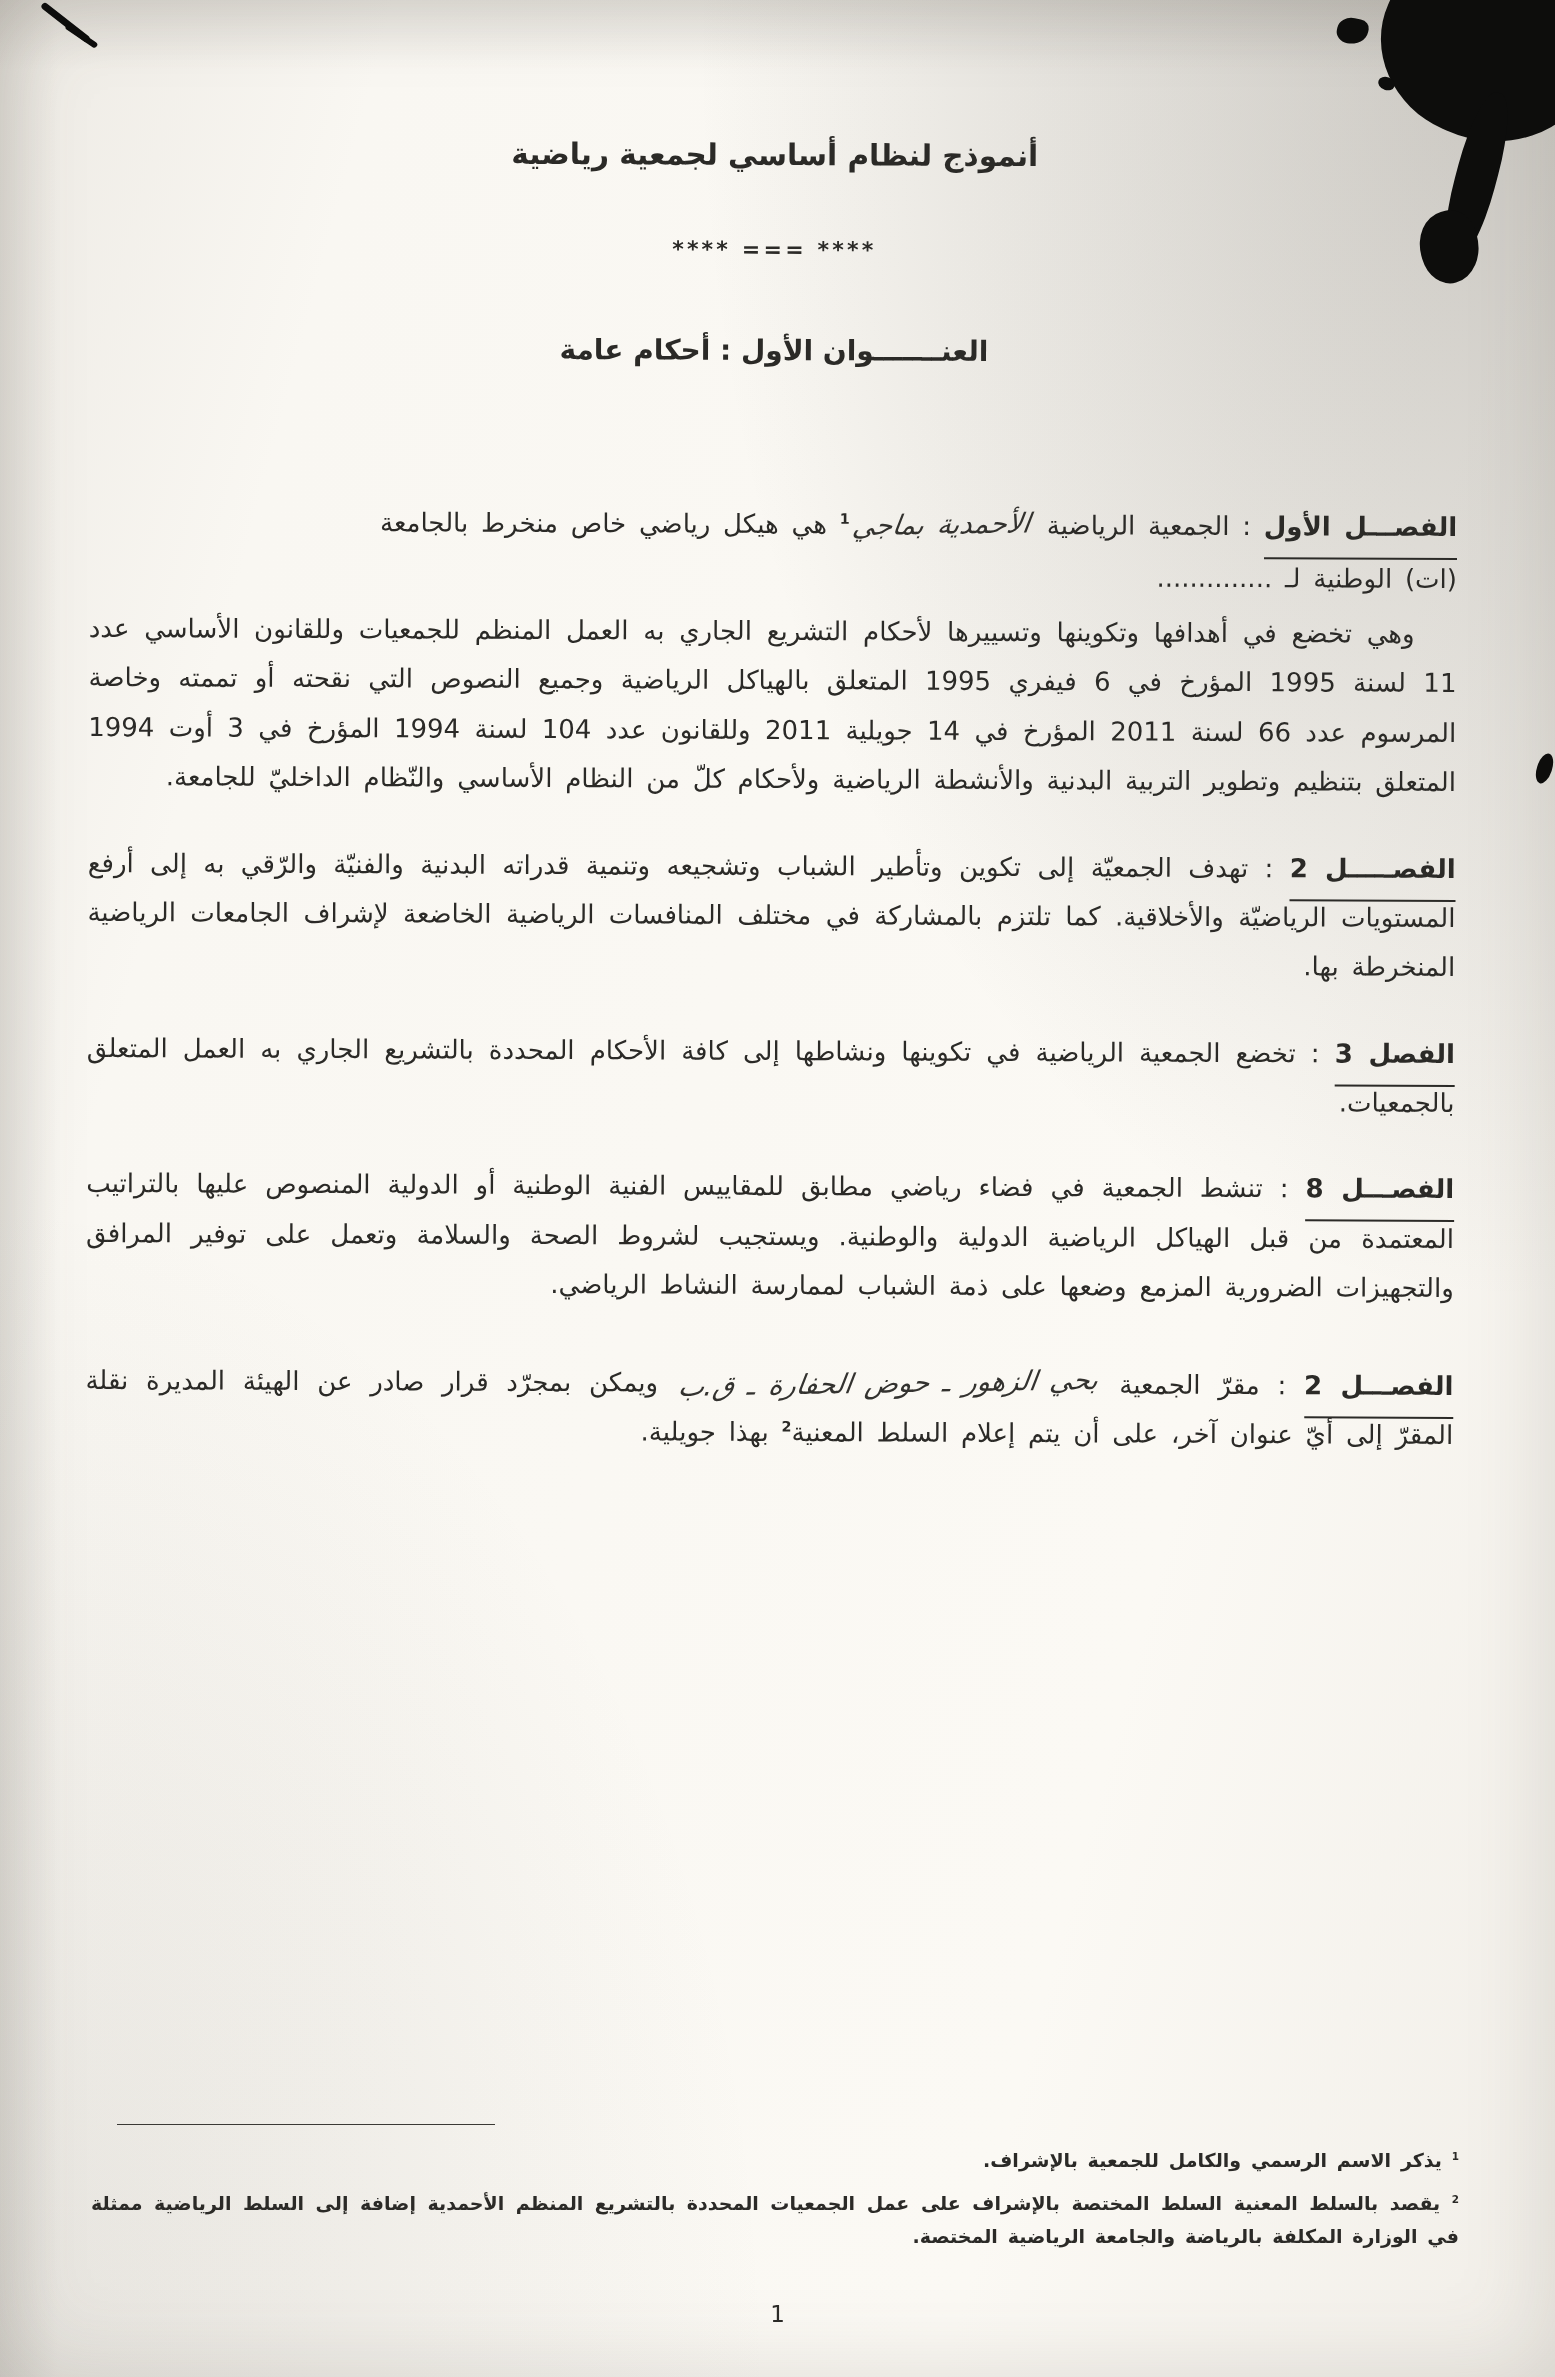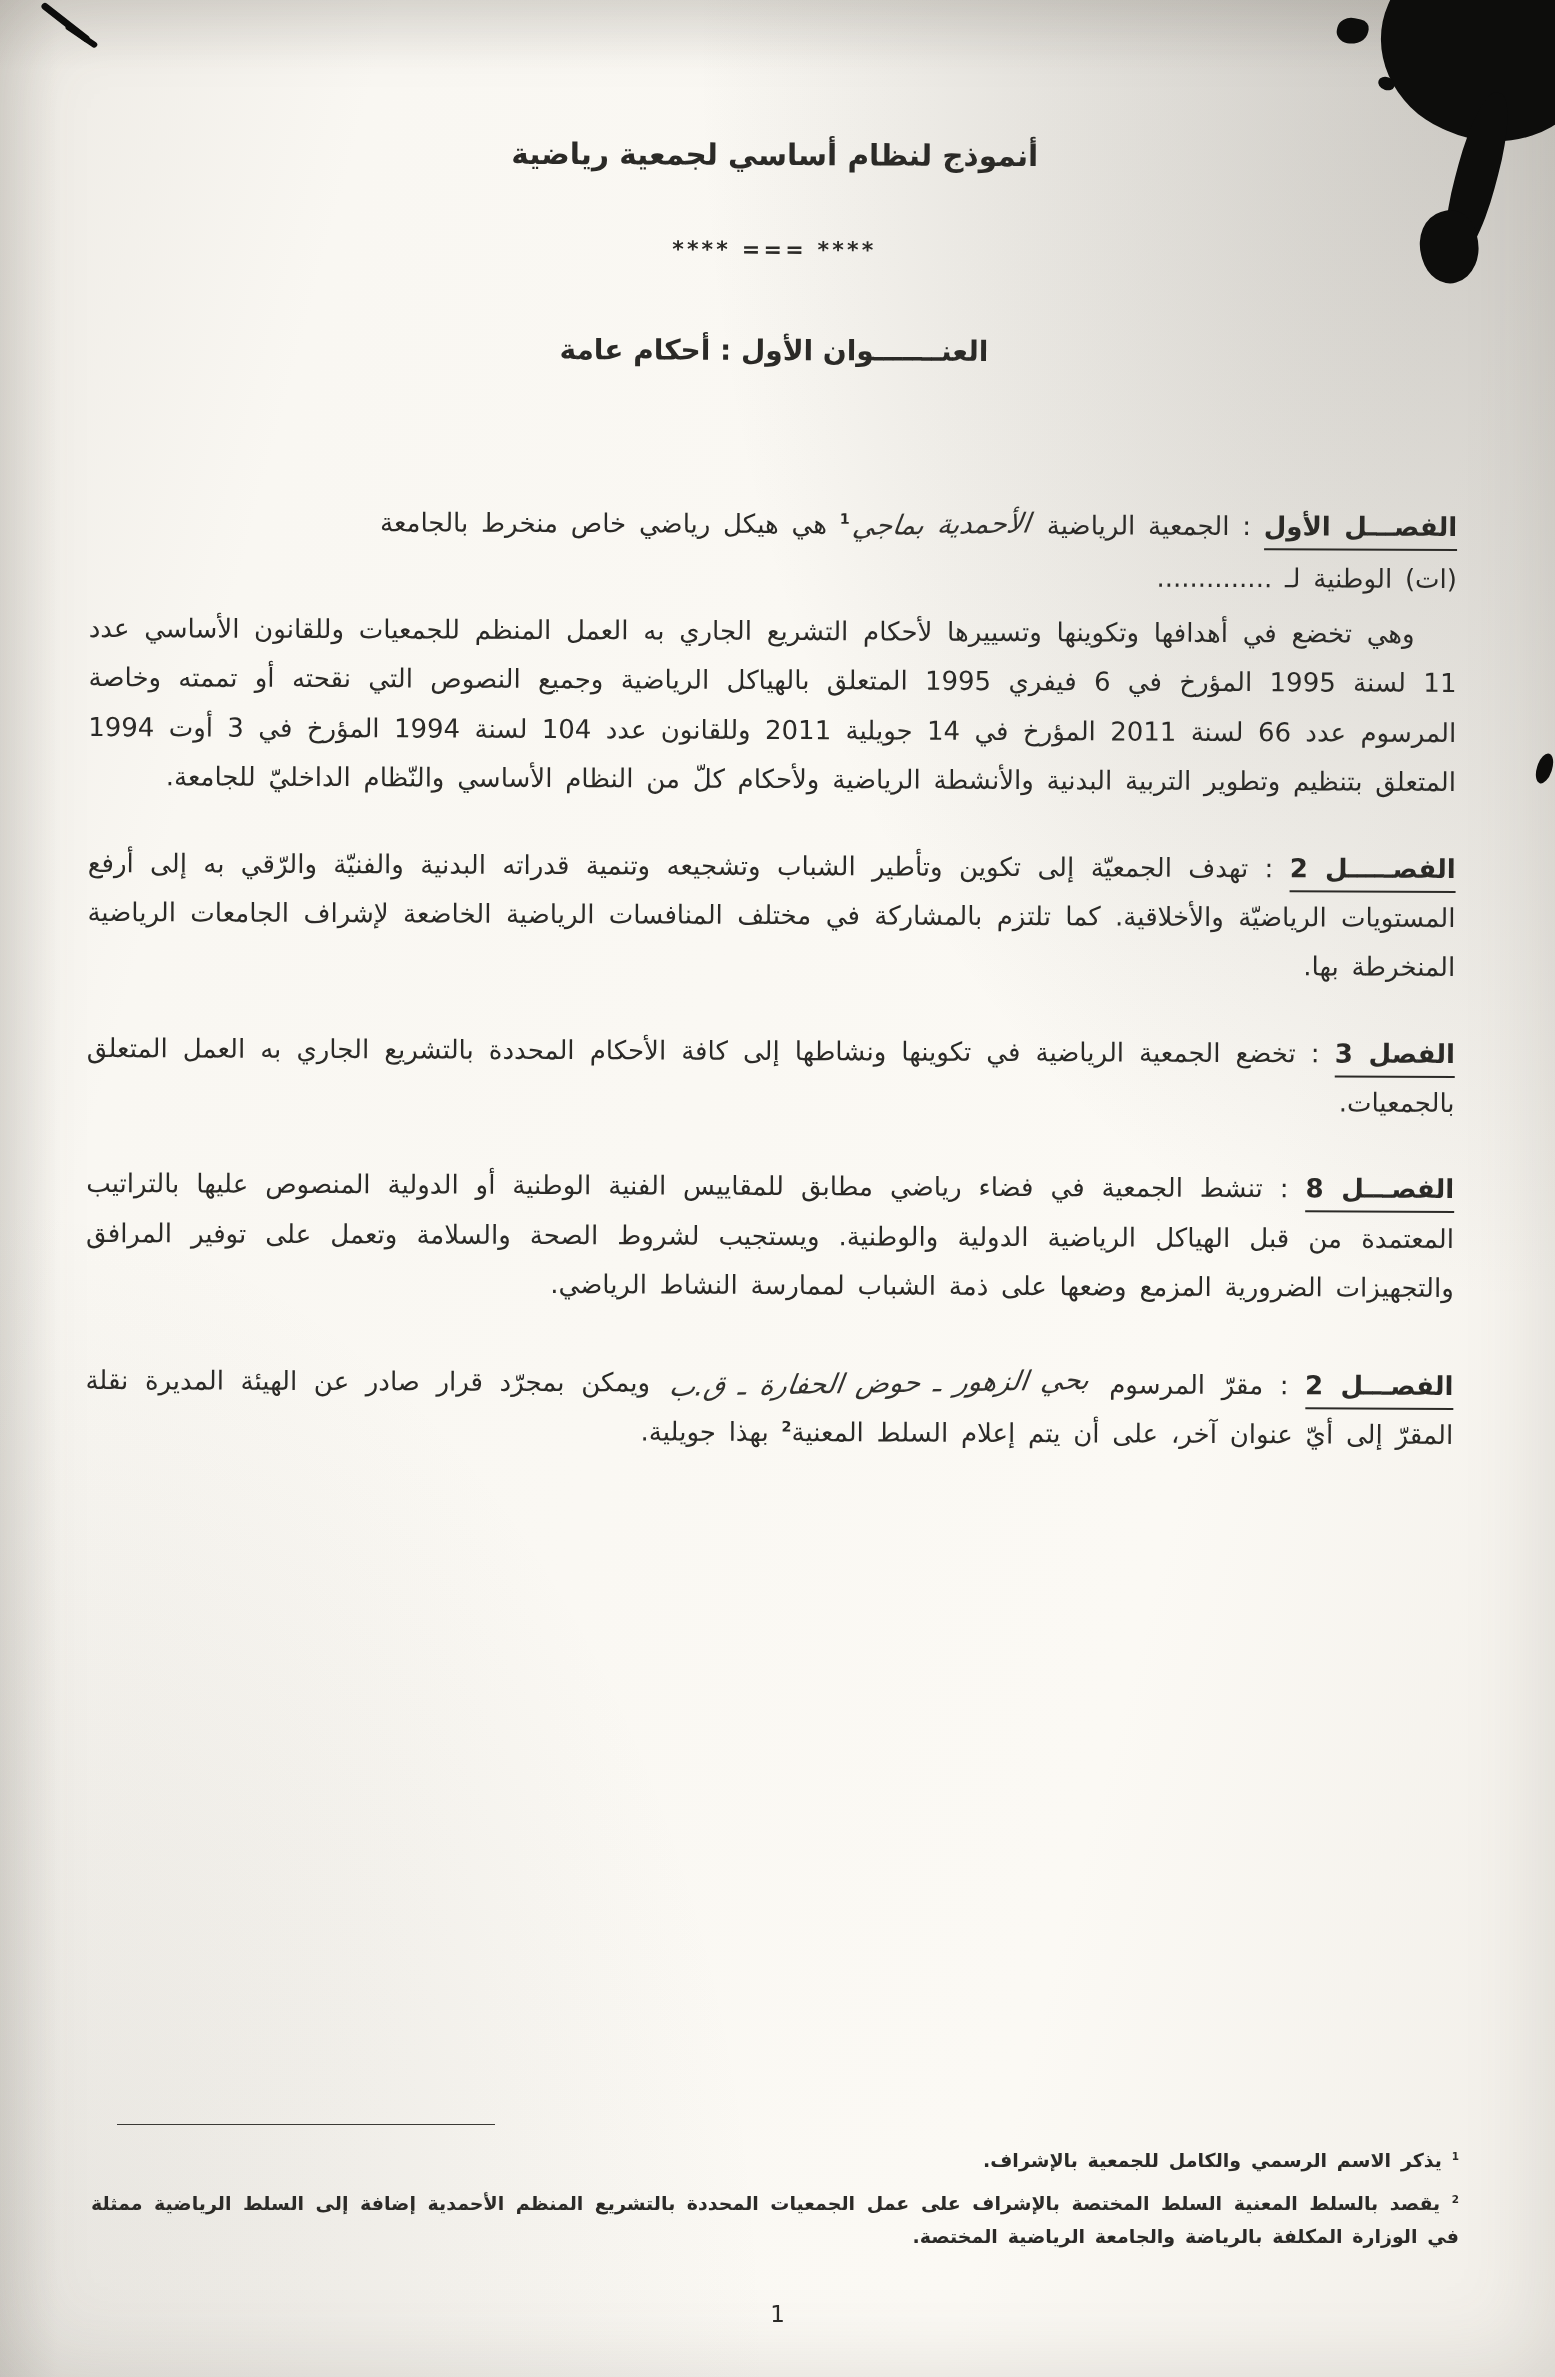--- a/index.html
+++ b/index.html
@@ -41,21 +41,21 @@
   .title { text-align: center; font-size: 29.5px; font-weight: bold; margin-top: 36px; }
   .separator { text-align: center; font-size: 22px; font-weight: bold; letter-spacing: 3.2px; margin-top: 65px; direction: ltr; }
   .heading { text-align: center; font-size: 28px; font-weight: bold; margin-top: 72px; }
 
   .para { margin: 0; font-size: 26px; line-height: 1.9; text-align: justify; word-spacing: 4.5px; }
   .ch { margin-top: 37px; }
   .ch5 { margin-top: 46px; }
   .first-ch { margin-top: 131px; }
   .indent { text-indent: 42px; margin-top: 5.1px; }
   .line2 { margin-top: 2.6px; }
-  .ch-label { font-weight: bold; border-bottom: 2.6px solid #2b2a27; padding-bottom: 7px; white-space: nowrap; }
+  .ch-label { font-weight: bold; border-bottom: 2.6px solid #2b2a27; padding-bottom: 16px; white-space: nowrap; }
   .ref { font-size: 55%; font-weight: bold; vertical-align: super; line-height: 0; }
   .handwriting {
     display: inline-block; font-style: italic; font-size: 1.05em;
     transform: skewX(-9deg) rotate(-1.2deg); color: #23221f; opacity: .92;
     padding: 0 3.8px;
   }
 
   .footnotes {
     position: absolute; left: 91px; right: 96px; bottom: 115px;
     direction: rtl; z-index: 2;
@@ -96,21 +96,21 @@
     <p class="para ch first-ch"><span class="ch-label">الفصـــل الأول</span><span> : </span><span>الجمعية الرياضية </span><span class="handwriting">الأحمدية بماجي</span><sup class="ref">1</sup><span> هي هيكل رياضي خاص منخرط بالجامعة</span></p>
     <p class="para line2">(ات) الوطنية لـ ..............</p>
     <p class="para indent">وهي تخضع في أهدافها وتكوينها وتسييرها لأحكام التشريع الجاري به العمل المنظم للجمعيات وللقانون الأساسي عدد 11 لسنة 1995 المؤرخ في 6 فيفري 1995 المتعلق بالهياكل الرياضية وجميع النصوص التي نقحته أو تممته وخاصة المرسوم عدد 66 لسنة 2011 المؤرخ في 14 جويلية 2011 وللقانون عدد 104 لسنة 1994 المؤرخ في 3 أوت 1994 المتعلق بتنظيم وتطوير التربية البدنية والأنشطة الرياضية ولأحكام كلّ من النظام الأساسي والنّظام الداخليّ للجامعة.</p>
 
     <p class="para ch"><span class="ch-label">الفصـــــل 2</span><span> : </span><span>تهدف الجمعيّة إلى تكوين وتأطير الشباب وتشجيعه وتنمية قدراته البدنية والفنيّة والرّقي به إلى أرفع المستويات الرياضيّة والأخلاقية. كما تلتزم بالمشاركة في مختلف المنافسات الرياضية الخاضعة لإشراف الجامعات الرياضية المنخرطة بها.</span></p>
 
     <p class="para ch"><span class="ch-label">الفصل 3</span><span> : </span><span>تخضع الجمعية الرياضية في تكوينها ونشاطها إلى كافة الأحكام المحددة بالتشريع الجاري به العمل المتعلق بالجمعيات.</span></p>
 
     <p class="para ch"><span class="ch-label">الفصـــل 8</span><span> : </span><span>تنشط الجمعية في فضاء رياضي مطابق للمقاييس الفنية الوطنية أو الدولية المنصوص عليها بالتراتيب المعتمدة من قبل الهياكل الرياضية الدولية والوطنية. ويستجيب لشروط الصحة والسلامة وتعمل على توفير المرافق والتجهيزات الضرورية المزمع وضعها على ذمة الشباب لممارسة النشاط الرياضي.</span></p>
 
-    <p class="para ch ch5"><span class="ch-label">الفصـــل 2</span><span> : </span><span>مقرّ المرسوم </span><span class="handwriting">بحي الزهور ـ حوض الحفارة ـ ق.ب</span><span> ويمكن بمجرّد قرار صادر عن الهيئة المديرة نقلة المقرّ إلى أيّ عنوان آخر، على أن يتم إعلام السلط المعنية</span><sup class="ref">2</sup><span> بهذا جويلية.</span></p>
+    <p class="para ch ch5"><span class="ch-label">الفصـــل 2</span><span> : </span><span>مقرّ الجمعية </span><span class="handwriting">بحي الزهور ـ حوض الحفارة ـ ق.ب</span><span> ويمكن بمجرّد قرار صادر عن الهيئة المديرة نقلة المقرّ إلى أيّ عنوان آخر، على أن يتم إعلام السلط المعنية</span><sup class="ref">2</sup><span> بهذا جويلية.</span></p>
 
   </div>
 
   <div class="footnotes">
     <div class="fn-rule"></div>
     <p class="fn fn1"><sup class="ref">1</sup> <span>يذكر الاسم الرسمي والكامل للجمعية بالإشراف.</span></p>
     <p class="fn fn2"><sup class="ref">2</sup> <span>يقصد بالسلط المعنية السلط المختصة بالإشراف على عمل الجمعيات المحددة بالتشريع المنظم الأحمدية إضافة إلى السلط الرياضية ممثلة في الوزارة المكلفة بالرياضة والجامعة الرياضية المختصة.</span></p>
   </div>
 
   <div class="page-number">1</div>

